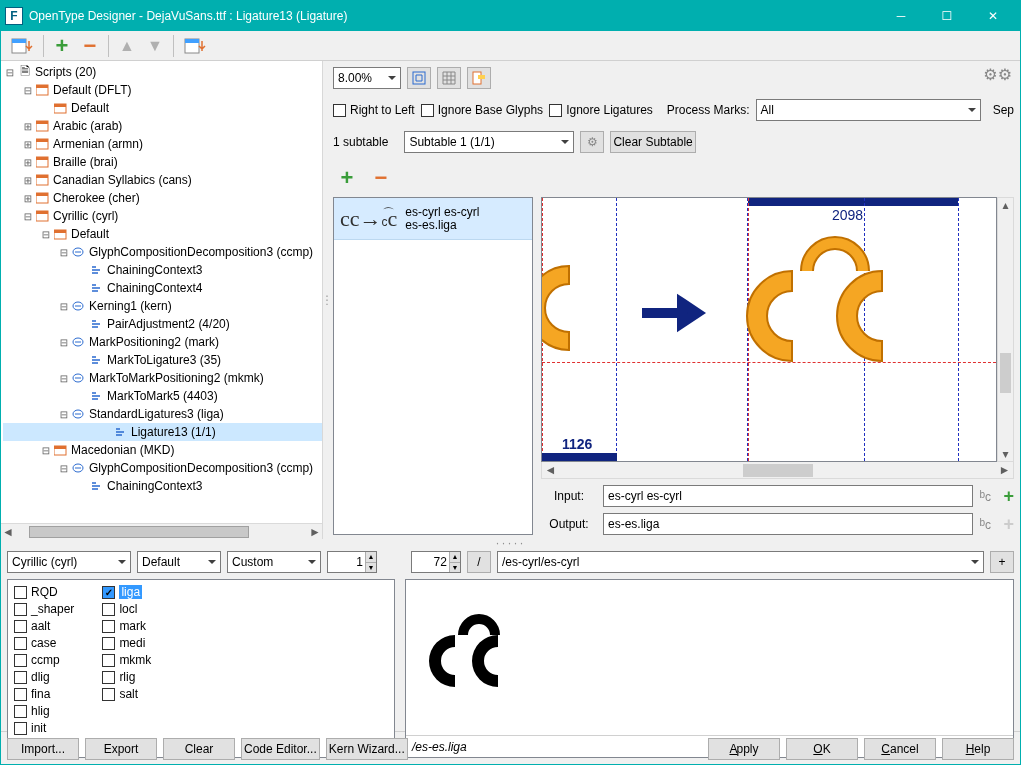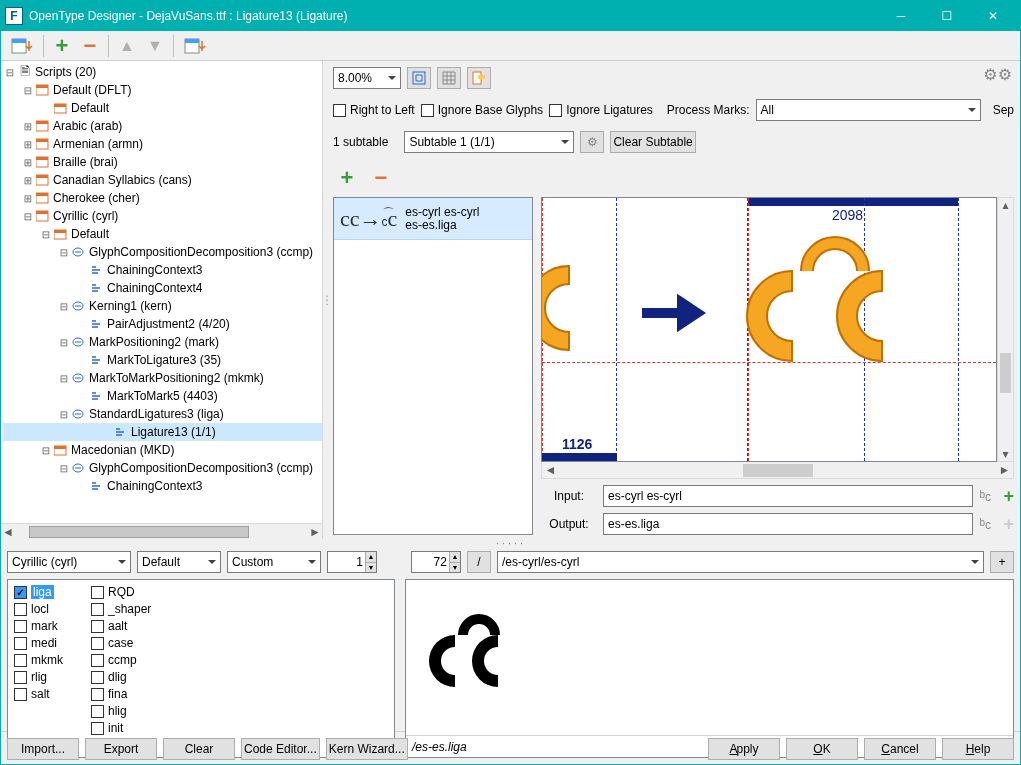--- a/index.html
+++ b/index.html
@@ -572,20 +572,62 @@
     <div class="iconbtn">
         <span>/</span>
       </div>
     <div class="combo" style="flex:1">
         <span>/es-cyrl/es-cyrl</span>
       </div>
     <div class="iconbtn">+</div>
   </div>
   <div class="lw-cols">
     <div class="feat-cols">
+      <div class="feat-col" id="feat-col1">
+          <div class="feat-item">
+            <span class="box"></span>
+            <span>RQD</span>
+          </div>
+          <div class="feat-item">
+            <span class="box"></span>
+            <span>_shaper</span>
+          </div>
+          <div class="feat-item">
+            <span class="box"></span>
+            <span>aalt</span>
+          </div>
+          <div class="feat-item">
+            <span class="box"></span>
+            <span>case</span>
+          </div>
+          <div class="feat-item">
+            <span class="box"></span>
+            <span>ccmp</span>
+          </div>
+          <div class="feat-item">
+            <span class="box"></span>
+            <span>dlig</span>
+          </div>
+          <div class="feat-item">
+            <span class="box"></span>
+            <span>fina</span>
+          </div>
+          <div class="feat-item">
+            <span class="box"></span>
+            <span>hlig</span>
+          </div>
+          <div class="feat-item">
+            <span class="box"></span>
+            <span>init</span>
+          </div>
+          <div class="feat-item">
+            <span class="box"></span>
+            <span>kern</span>
+          </div>
+        </div>
       <div class="feat-col" id="feat-col2">
           <div class="feat-item checked sel">
             <span class="box"></span>
             <span>liga</span>
           </div>
           <div class="feat-item">
             <span class="box"></span>
             <span>locl</span>
           </div>
           <div class="feat-item">
@@ -600,62 +642,20 @@
             <span class="box"></span>
             <span>mkmk</span>
           </div>
           <div class="feat-item">
             <span class="box"></span>
             <span>rlig</span>
           </div>
           <div class="feat-item">
             <span class="box"></span>
             <span>salt</span>
-          </div>
-        </div>
-      <div class="feat-col" id="feat-col1">
-          <div class="feat-item">
-            <span class="box"></span>
-            <span>RQD</span>
-          </div>
-          <div class="feat-item">
-            <span class="box"></span>
-            <span>_shaper</span>
-          </div>
-          <div class="feat-item">
-            <span class="box"></span>
-            <span>aalt</span>
-          </div>
-          <div class="feat-item">
-            <span class="box"></span>
-            <span>case</span>
-          </div>
-          <div class="feat-item">
-            <span class="box"></span>
-            <span>ccmp</span>
-          </div>
-          <div class="feat-item">
-            <span class="box"></span>
-            <span>dlig</span>
-          </div>
-          <div class="feat-item">
-            <span class="box"></span>
-            <span>fina</span>
-          </div>
-          <div class="feat-item">
-            <span class="box"></span>
-            <span>hlig</span>
-          </div>
-          <div class="feat-item">
-            <span class="box"></span>
-            <span>init</span>
-          </div>
-          <div class="feat-item">
-            <span class="box"></span>
-            <span>kern</span>
           </div>
         </div>
     </div>
     <div class="preview-box">
       <div class="preview-glyph">
         <svg width="110" height="100" viewBox="0 0 110 100">
           <path d="M35 45 a26 26 0 1 0 0 52 l0 -12 a14 14 0 1 1 0 -28 z" fill="#000"></path>
           <path d="M78 45 a26 26 0 1 0 0 52 l0 -12 a14 14 0 1 1 0 -28 z" fill="#000"></path>
           <path d="M43 45 a16 16 0 1 1 32 0" fill="none" stroke="#000" stroke-width="10"></path>
         </svg>

